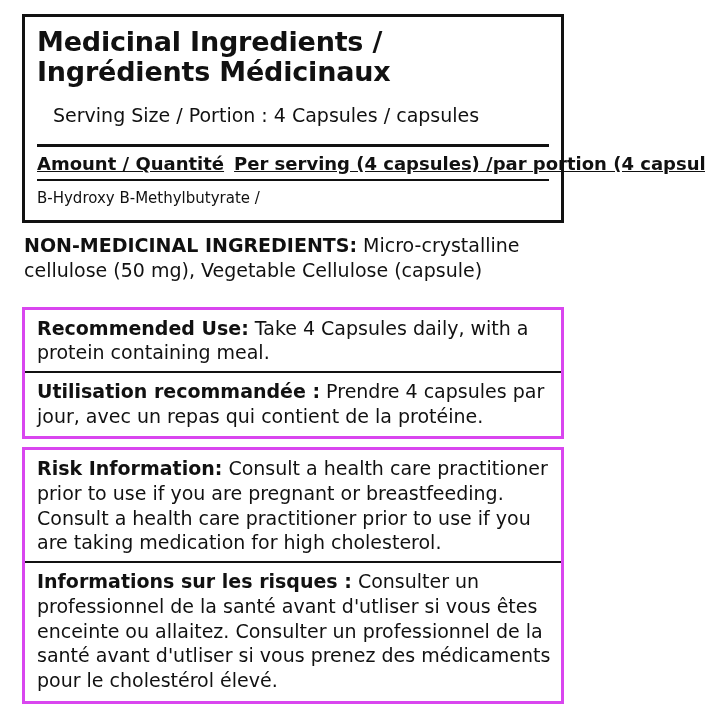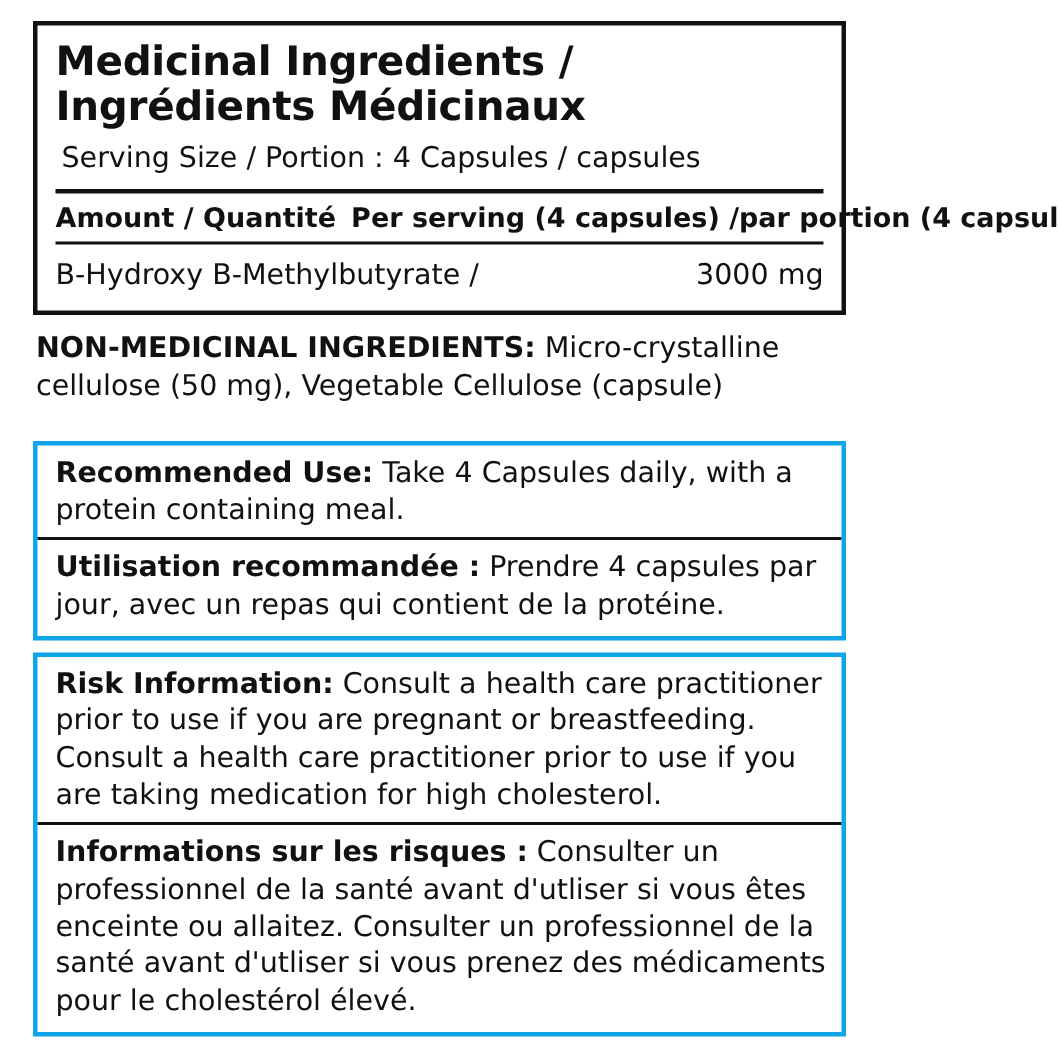--- a/index.html
+++ b/index.html
@@ -32,66 +32,67 @@
   .facts-title {
     font-size: 27px;
     font-weight: bold;
     letter-spacing: -0.2px;
     line-height: 1.12;
     margin: 2px 0 6px 0;
   }
   .facts-line {
     font-size: 19px;
     line-height: 1.28;
-    margin: 4px;
+    margin: 16px;
   }
   .rule-thick {
     border-bottom: 3px solid #111111;
     margin: 8px 0 6px 0;
   }
   .rule-thin {
     border-bottom: 2px solid #111111;
     margin: 5px 0 8px 0;
   }
   .amount-row {
     display: flex;
     justify-content: flex-start;
     align-items: baseline;
     font-size: 18px;
     font-weight: bold;
     gap: 10px;
+    text-decoration: underline;
   }
   .amount-row .left { white-space: nowrap; }
   .amount-row .right { white-space: nowrap; }
 
   .ingredient-row {
     display: flex;
     justify-content: space-between;
     align-items: flex-start;
-    font-size: 19px;
+    font-size: 15px;
     line-height: 1.3;
     gap: 12px;
     padding-bottom: 2px;
   }
   .ingredient-row .names { max-width: 440px; }
   .ingredient-row .amount { white-space: nowrap; padding-top: 0px; }
 
   
   .nonmed {
     margin: 10px 8px 4px 14px;
     font-size: 19px;
     line-height: 1.3;
   }
   .nonmed p { margin: 0 0 2px 0; }
   .nonmed .head { font-weight: bold; }
   .nonmed .block { margin-bottom: 24px; }
 
   
   .stmt-box {
-    border: 3px solid #0ea5e9;
+    border: 3px solid #d946ef;
     box-sizing: border-box;
     margin: 8px 6px 0 12px;
     padding: 6px 10px 8px 12px;
   }
   .stmt-box .sep {
     border-bottom: 2px solid #111111;
     margin: 6px -10px 6px -12px;
   }
   .stmt {
     font-size: 19px;
@@ -115,21 +116,20 @@
       <span class="left">Amount / Quantité</span>
       <span class="right">Per serving (4 capsules) /par portion (4 capsules)</span>
     </div>
 
     <div class="rule-thin"></div>
 
     <div class="ingredient-row">
       <span class="names">
         <span>B-Hydroxy B-Methylbutyrate /</span><br>
       </span>
-      <span class="amount">3000 mg</span>
     </div>
   </div>
 
   <div class="nonmed">
     <p class="block"><span class="head">NON-MEDICINAL INGREDIENTS:</span><span> Micro-crystalline cellulose (50 mg), Vegetable Cellulose (capsule)</span></p>
   </div>
 
   <div class="stmt-box">
     <p class="stmt"><span class="head">Recommended Use:</span><span> Take 4 Capsules daily, with a protein containing meal.</span></p>
     <div class="sep"></div>

